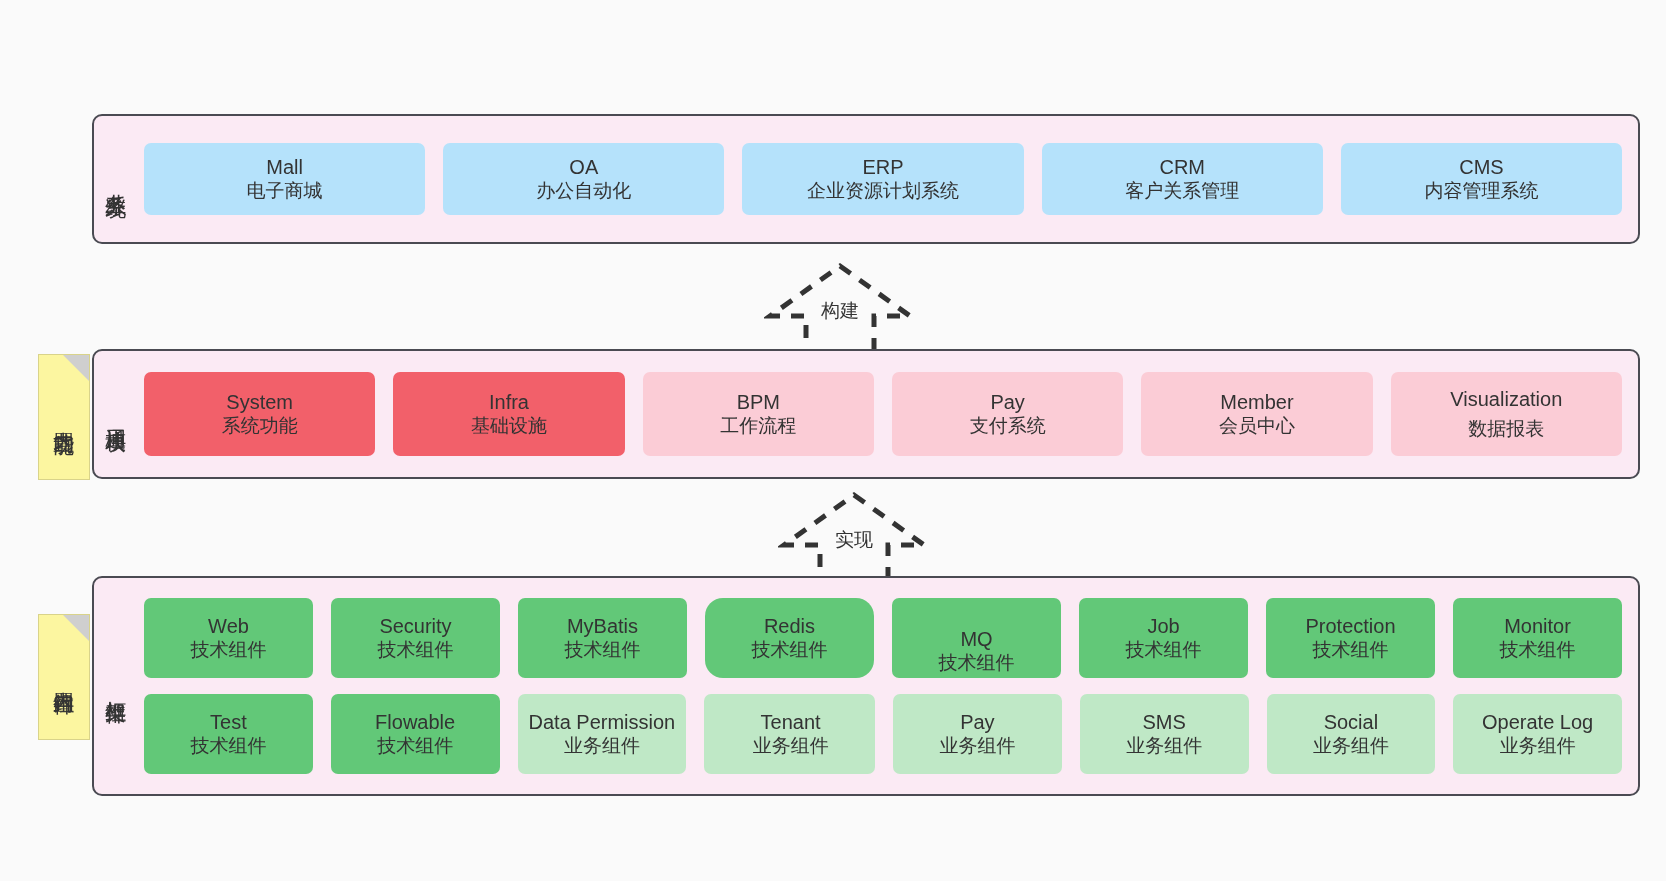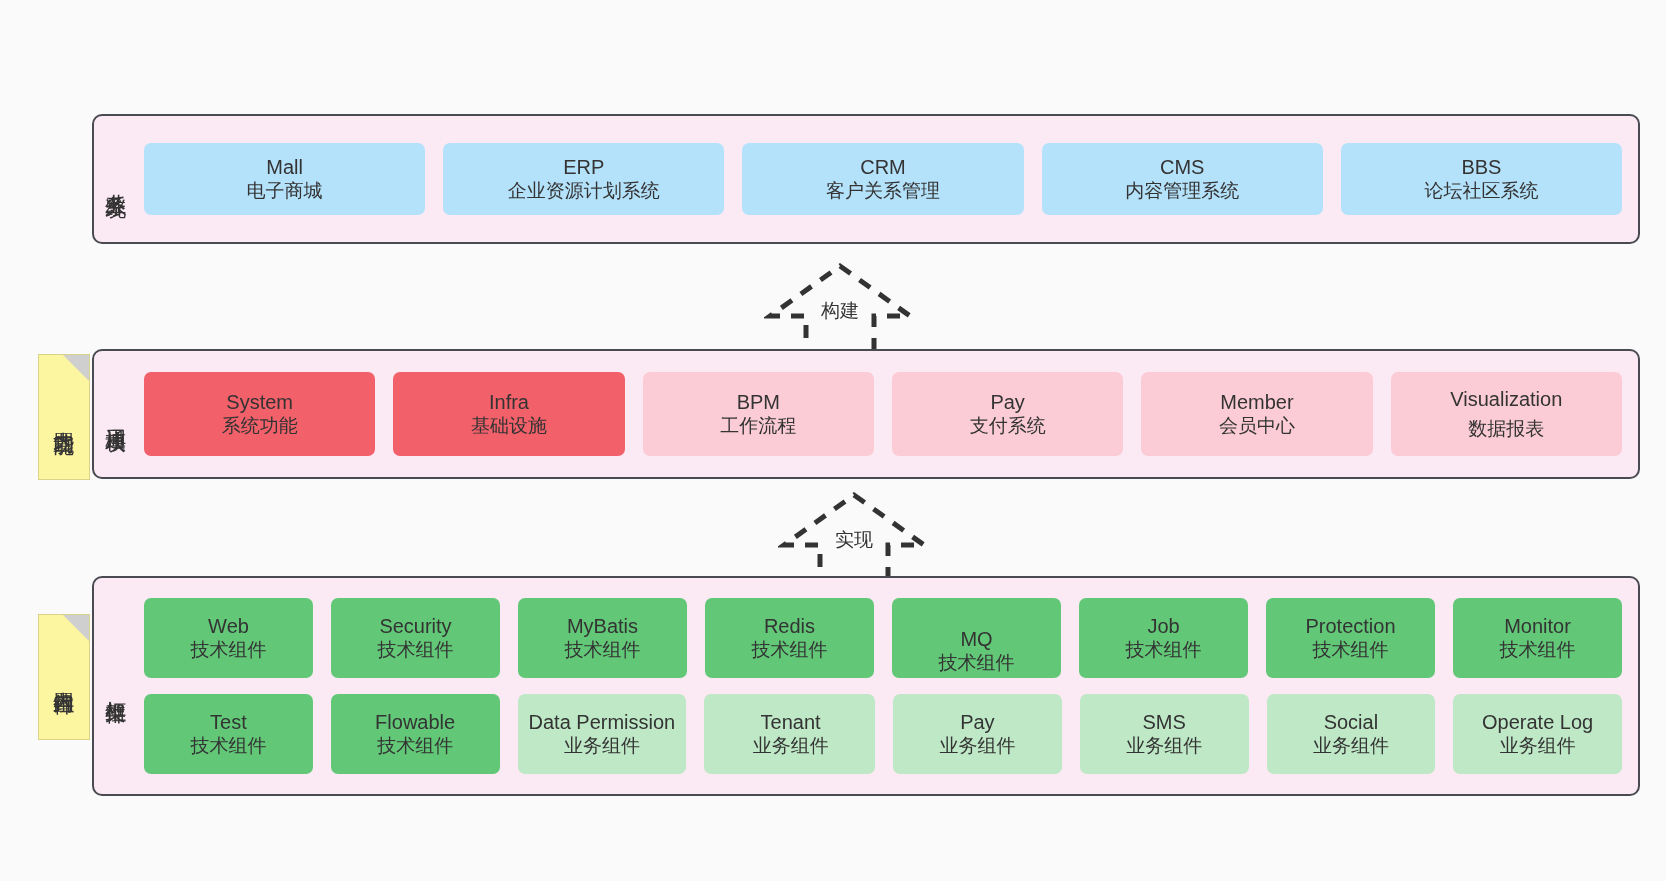--- a/index.html
+++ b/index.html
@@ -137,34 +137,34 @@
 
 <div class="band" id="band-business">
   <div class="band-title">业务系统</div>
   <div class="band-body">
     <div class="row" id="business-row">
         <div class="cell" style="background: rgb(181, 226, 251);">
           <div class="en">Mall</div>
           <div class="cn">电子商城</div>
         </div>
         <div class="cell" style="background: rgb(181, 226, 251);">
+          <div class="en">OA</div>
+          <div class="cn">办公自动化</div>
+        </div>
+        <div class="cell" style="background: rgb(181, 226, 251);">
           <div class="en">ERP</div>
           <div class="cn">企业资源计划系统</div>
         </div>
         <div class="cell" style="background: rgb(181, 226, 251);">
           <div class="en">CRM</div>
           <div class="cn">客户关系管理</div>
         </div>
         <div class="cell" style="background: rgb(181, 226, 251);">
           <div class="en">CMS</div>
           <div class="cn">内容管理系统</div>
-        </div>
-        <div class="cell" style="background: rgb(181, 226, 251);">
-          <div class="en">BBS</div>
-          <div class="cn">论坛社区系统</div>
         </div>
       </div>
   </div>
 </div>
 
 <div class="arrow" id="arrow-build">
   <svg viewBox="0 0 152 96" xmlns="http://www.w3.org/2000/svg">
     <path d="M 76 6 L 146 56 L 110 56 L 110 92 L 42 92 L 42 56 L 6 56 Z" fill="none" stroke="#333333" stroke-width="5" stroke-dasharray="13 11" stroke-linejoin="miter"></path>
   </svg>
   <div class="lbl">构建</div>
@@ -226,21 +226,21 @@
           <div class="cn">技术组件</div>
         </div>
         <div class="cell" style="background: rgb(98, 200, 120);">
           <div class="en">Security</div>
           <div class="cn">技术组件</div>
         </div>
         <div class="cell" style="background: rgb(98, 200, 120);">
           <div class="en">MyBatis</div>
           <div class="cn">技术组件</div>
         </div>
-        <div class="cell" style="background: rgb(98, 200, 120);">
+        <div class="cell" style="background: rgb(98, 200, 120); border-radius: 18px;">
           <div class="en">Redis</div>
           <div class="cn">技术组件</div>
         </div>
         <div class="cell" style="background: rgb(98, 200, 120); justify-content: flex-end;">
           <div class="en">MQ</div>
           <div class="cn">技术组件</div>
         </div>
         <div class="cell" style="background: rgb(98, 200, 120);">
           <div class="en">Job</div>
           <div class="cn">技术组件</div>

